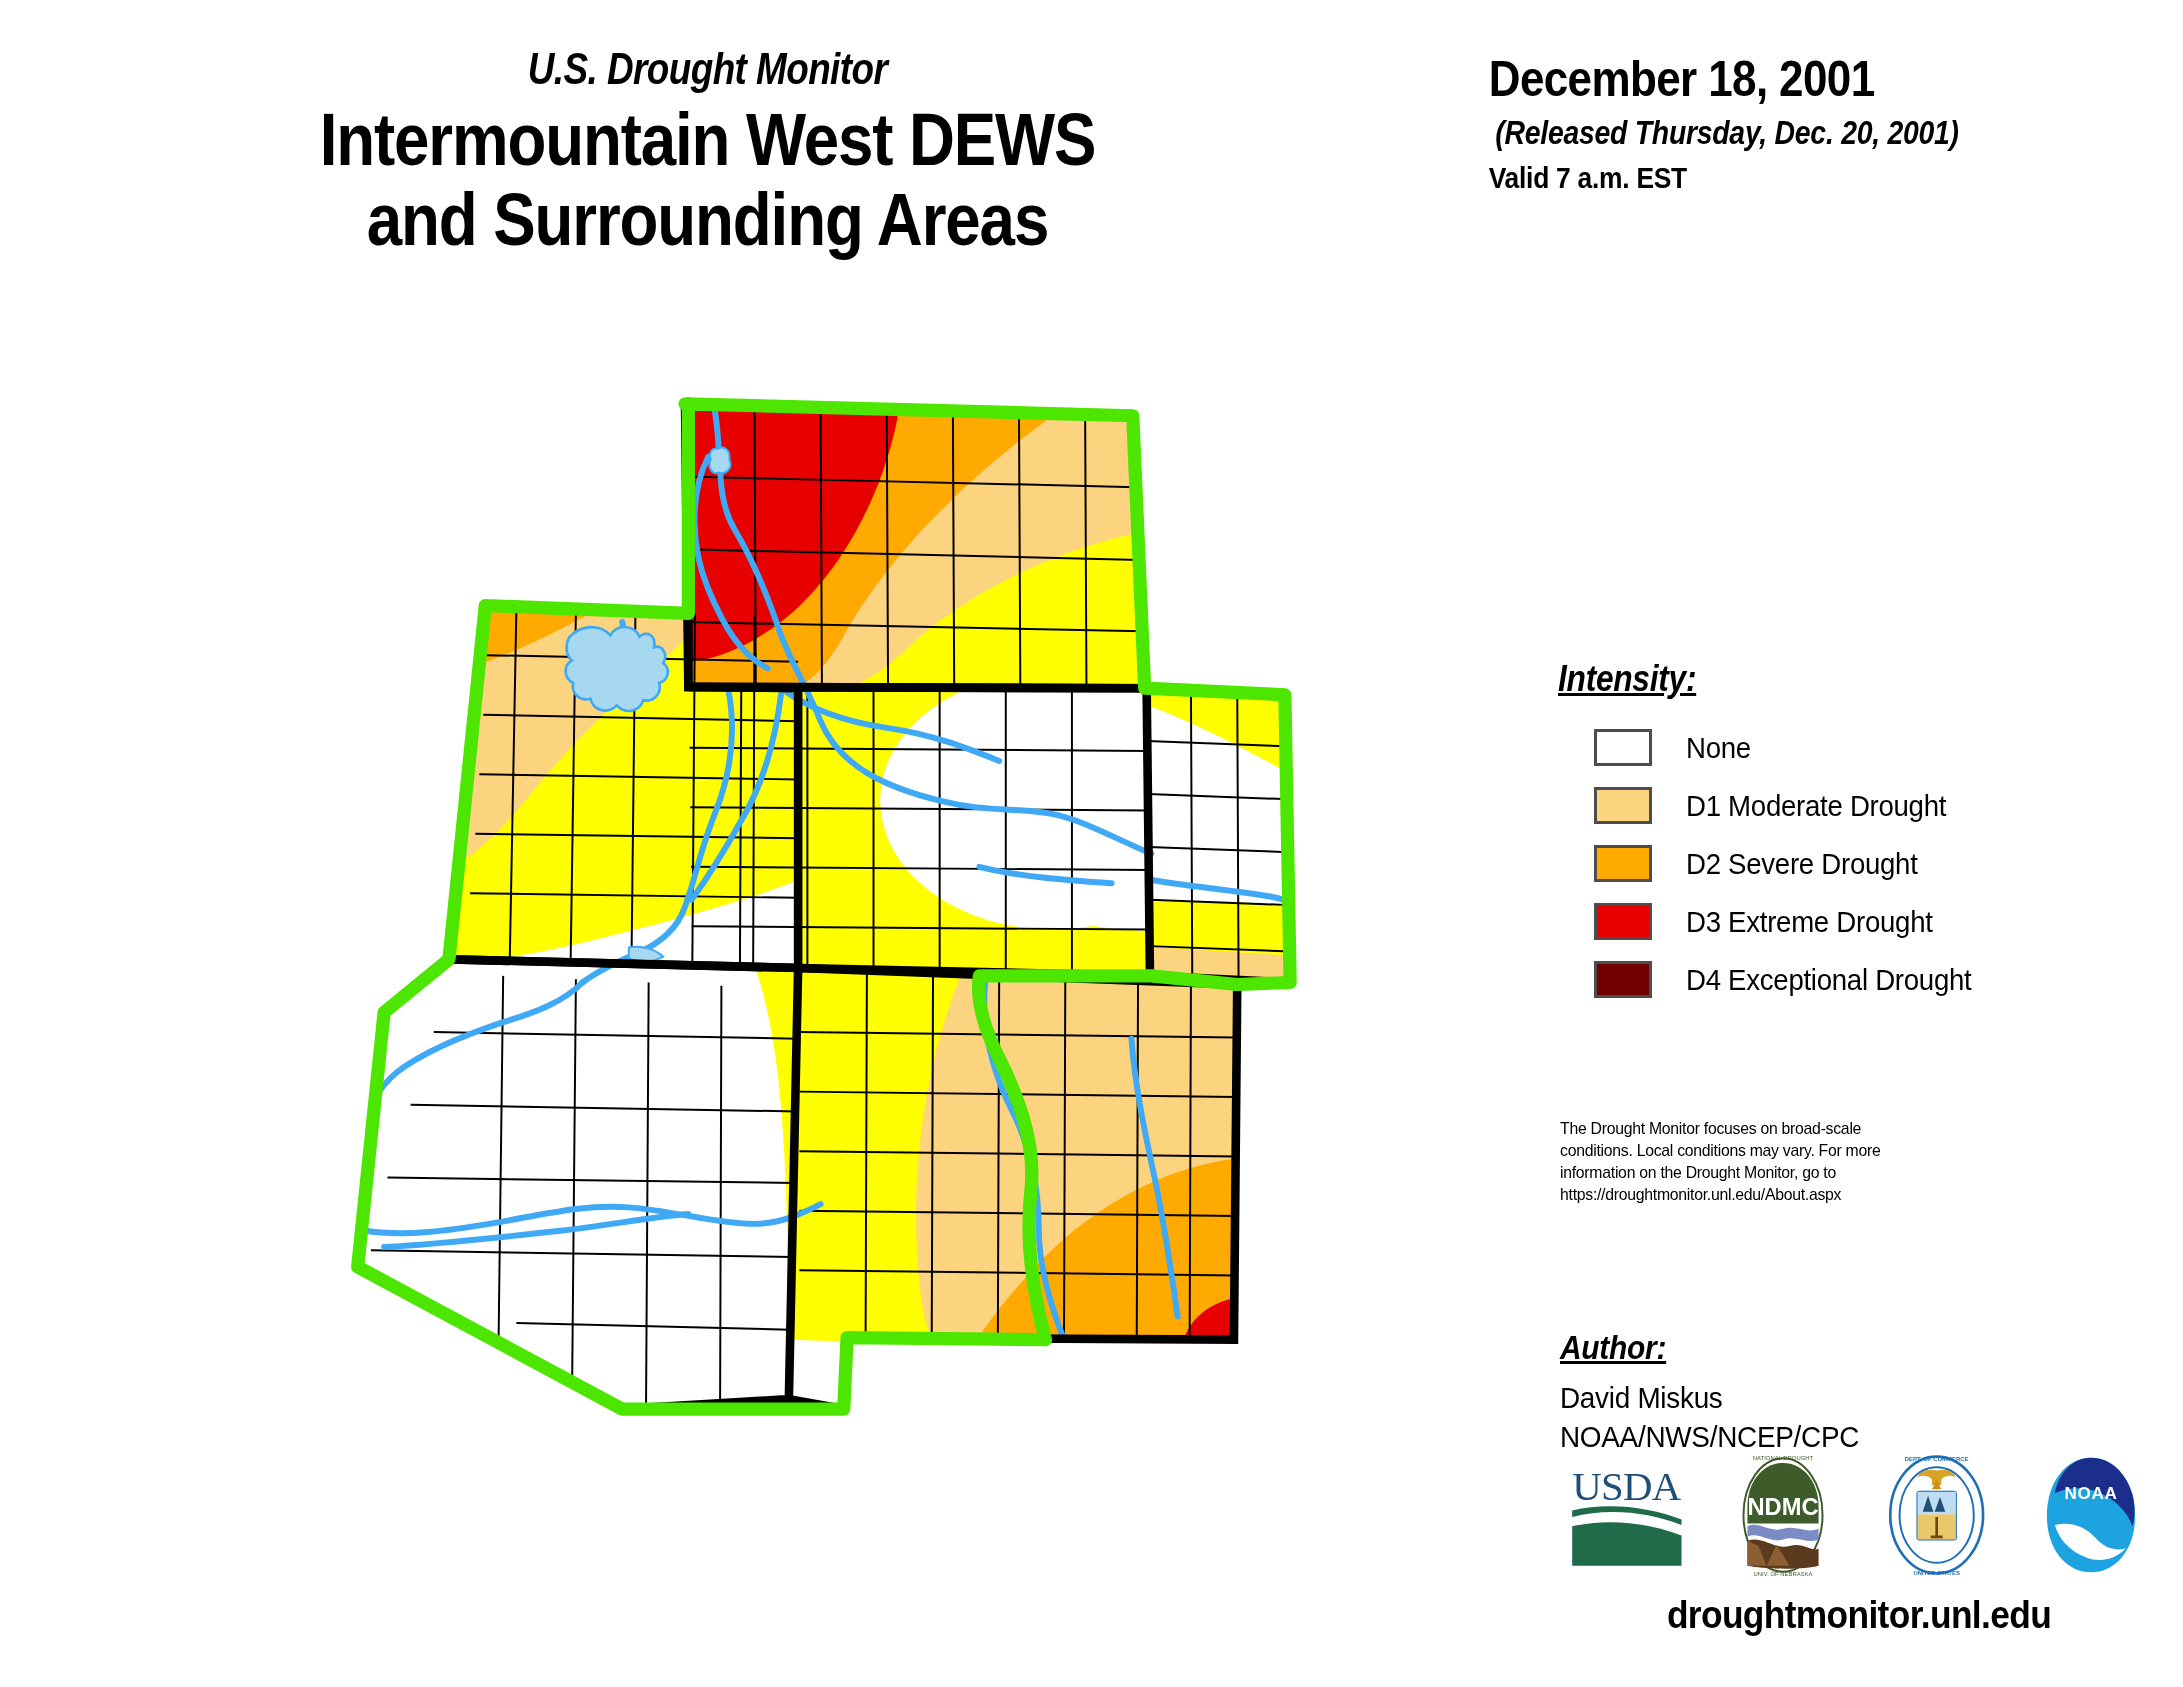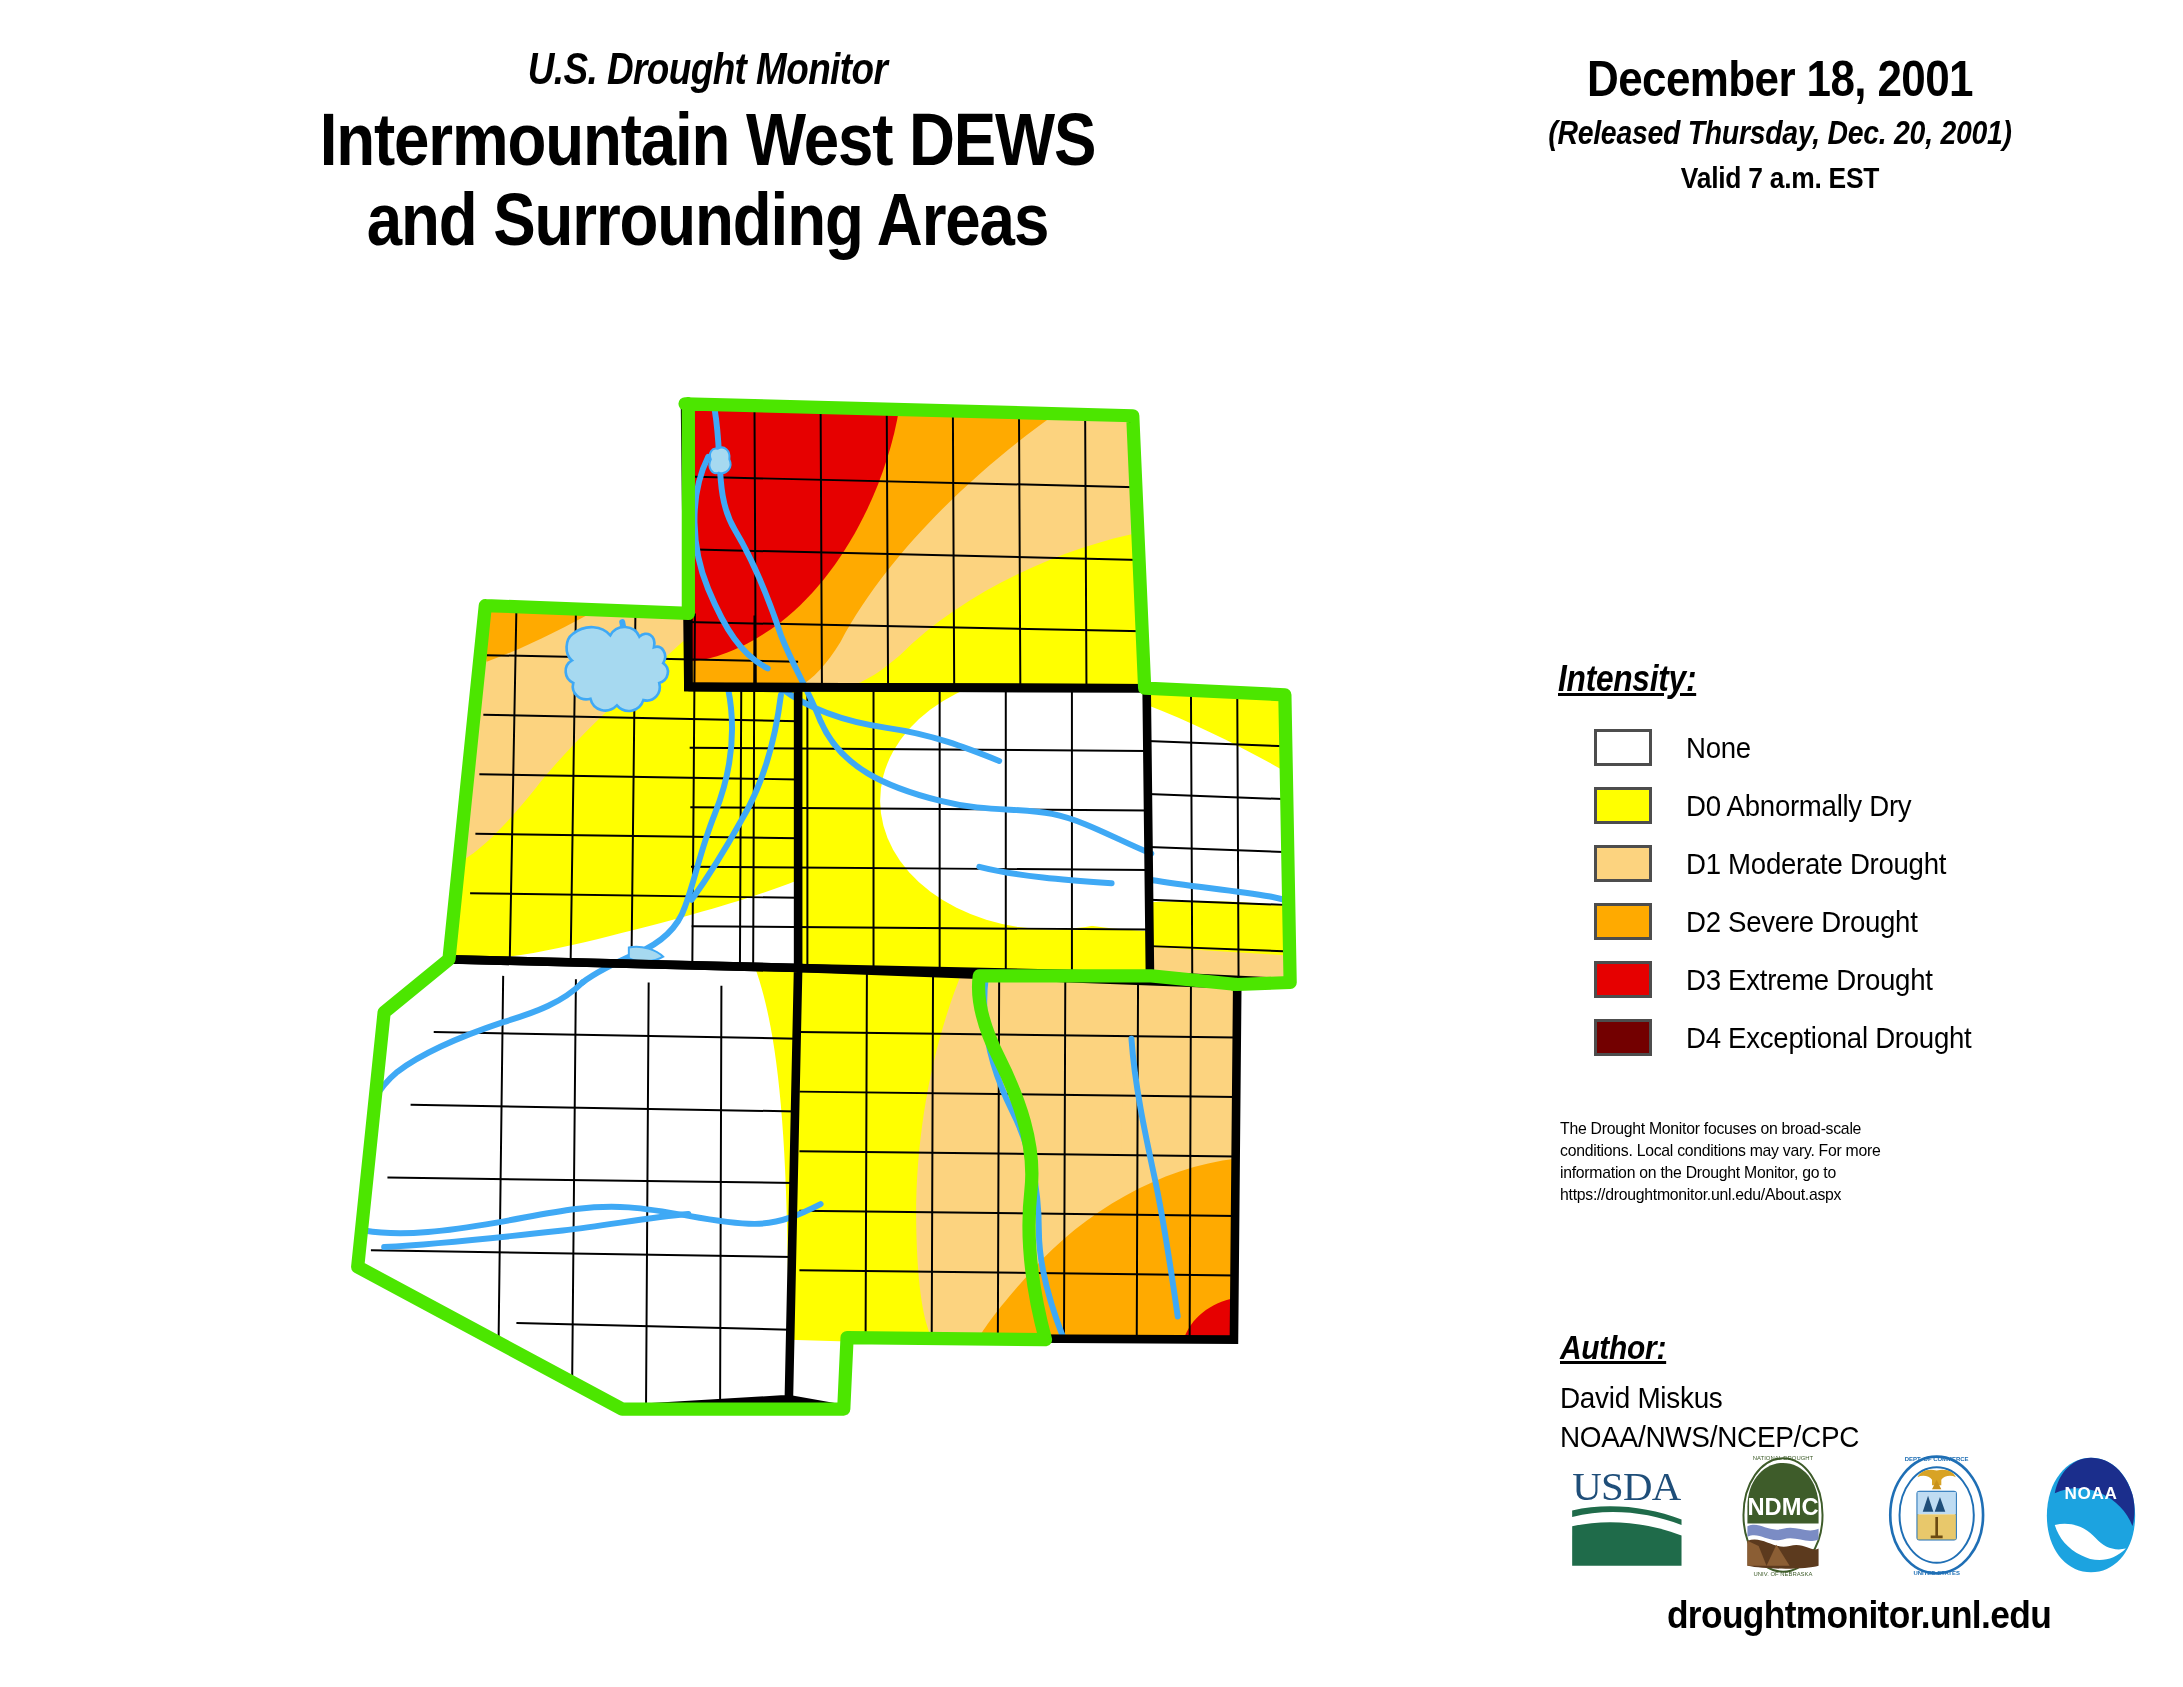--- a/index.html
+++ b/index.html
@@ -42,21 +42,21 @@
     transform: scaleX(0.86);
     transform-origin: center;
   }
   .title-line { white-space: nowrap; display:block; }
 
   #header-right {
     position: absolute;
     left: 1449px;
     top: 53px;
     width: 662px;
-    text-align: center;
+    text-align: left;
   }
   #dm-date {
     font-size: 50px;
     font-weight: bold;
     letter-spacing: -0.7px;
     line-height: 1.05;
     transform: scaleX(0.88);
     transform-origin: center;
     white-space: nowrap;
   }
@@ -369,24 +369,20 @@
   </g>
 </svg>
 </div>
 
 <div id="legend">
   <div id="legend-heading">Intensity:</div>
 
   <div class="legend-row">
     <span class="swatch" style="background:#FFFFFF"></span>
     <span class="legend-label">None</span>
-  </div>
-  <div class="legend-row">
-    <span class="swatch" style="background:#FFFF00"></span>
-    <span class="legend-label">D0 Abnormally Dry</span>
   </div>
   <div class="legend-row">
     <span class="swatch" style="background:#FCD37F"></span>
     <span class="legend-label">D1 Moderate Drought</span>
   </div>
   <div class="legend-row">
     <span class="swatch" style="background:#FFAA00"></span>
     <span class="legend-label">D2 Severe Drought</span>
   </div>
   <div class="legend-row">

